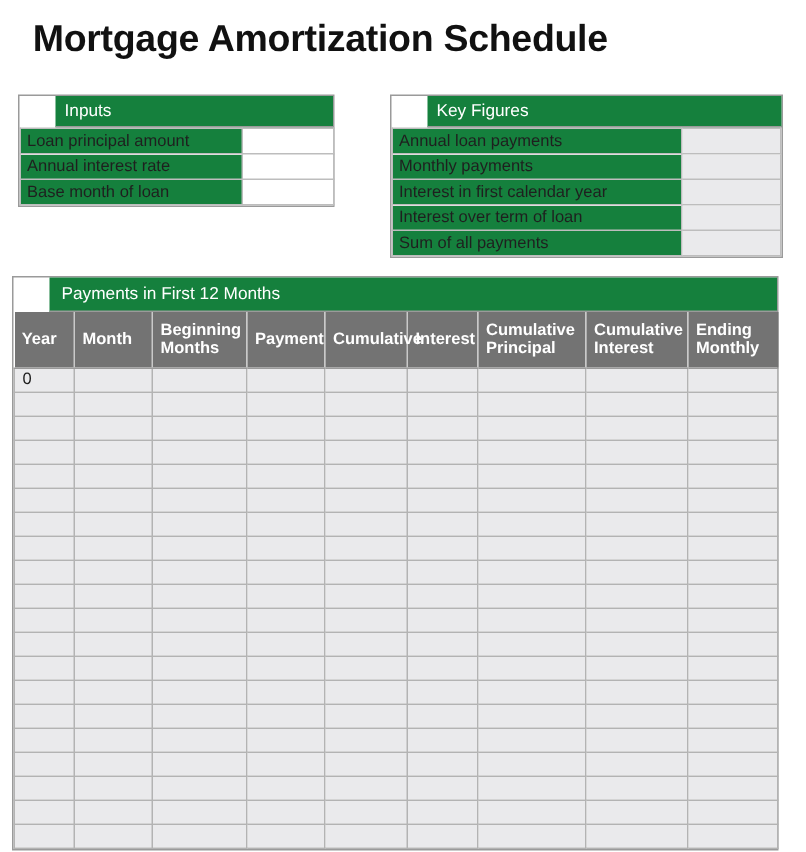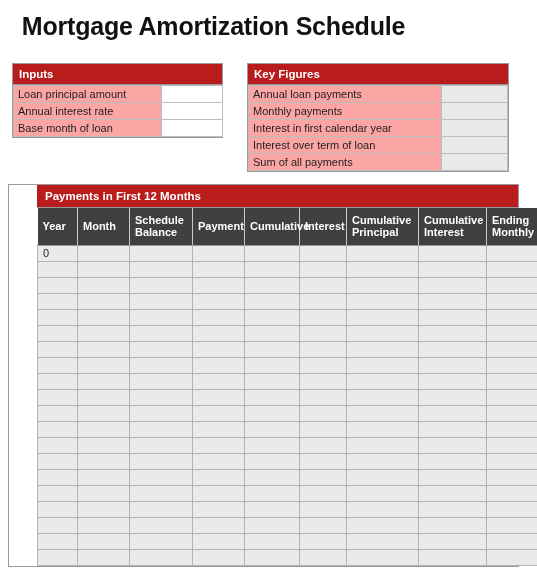--- a/index.html
+++ b/index.html
@@ -30,93 +30,93 @@
   }
 
   
   .panel {
     position: absolute;
     box-sizing: border-box;
     border: 1px solid #9a9a9a;
     background: #ffffff;
   }
   .panel-title {
-    background: #b91c1c;
+    background: #15803d;
     color: #ffffff;
     font-size: 11.5px;
-    font-weight: bold;
+    font-weight: normal;
     padding: 4px 6px 5px 6px;
     line-height: 13px;
     box-sizing: border-box;
     height: 21px;
     border-bottom: 1px solid #9a9a9a;
+    margin-left: 24px;
   }
   table.grid {
     border-collapse: collapse;
     width: 100%;
     table-layout: fixed;
   }
   table.grid td {
     border: 1px solid #bdbdbd;
     font-size: 11px;
     line-height: 14px;
     height: 15px;
     padding: 1px 4px;
     box-sizing: border-box;
     color: #1f1f1f;
     overflow: hidden;
     white-space: nowrap;
   }
   table.grid td.label-cell {
-    background: #fca5a5;
+    background: #15803d;
   }
   table.grid td.value-cell {
     background: #ffffff;
   }
   table.grid td.value-cell-shaded {
     background: #eaeaec;
   }
 
   
   #inputs-panel {
     left: 12px;
     top: 63px;
     width: 211px;
   }
   #inputs-panel table.grid col.c1 { width: 148px; }
   #inputs-panel table.grid col.c2 { width: 61px; }
 
   
   #keyfigures-panel {
-    left: 247px;
+    left: 260px;
     top: 63px;
     width: 262px;
   }
   #keyfigures-panel table.grid col.c1 { width: 176px; }
   #keyfigures-panel table.grid col.c2 { width: 60px; }
 
   
   #schedule-panel {
     left: 8px;
     top: 184px;
     width: 511px;
-    padding-left: 28px;
   }
   #schedule-panel .panel-title {
     height: 23px;
     padding: 5px 8px 5px 8px;
     font-size: 11.5px;
   }
   table.schedule {
     border-collapse: collapse;
     width: 100%;
     table-layout: fixed;
   }
   table.schedule th {
-    background: #404040;
+    background: #737373;
     color: #ffffff;
     font-size: 11px;
     font-weight: bold;
     line-height: 12px;
     text-align: left;
     vertical-align: middle;
     padding: 4px 5px;
     height: 37px;
     box-sizing: border-box;
     border-right: 1px solid #c9c9c9;
@@ -208,21 +208,21 @@
         <col style="width:55px">
         <col style="width:47px">
       <col style="width:72px">
         <col style="width:68px">
         <col style="width:60px">
     </colgroup>
     <thead id="schedule-head">
         <tr>
           <th>Year</th>
           <th>Month</th>
-          <th>Schedule Balance</th>
+          <th>Beginning Months</th>
           <th>Payment</th>
           <th>Cumulative</th>
           <th>Interest</th>
           <th>Cumulative Principal</th>
           <th>Cumulative Interest</th>
           <th>Ending Monthly</th>
         </tr>
       </thead>
     <tbody id="schedule-body">
         <tr>

